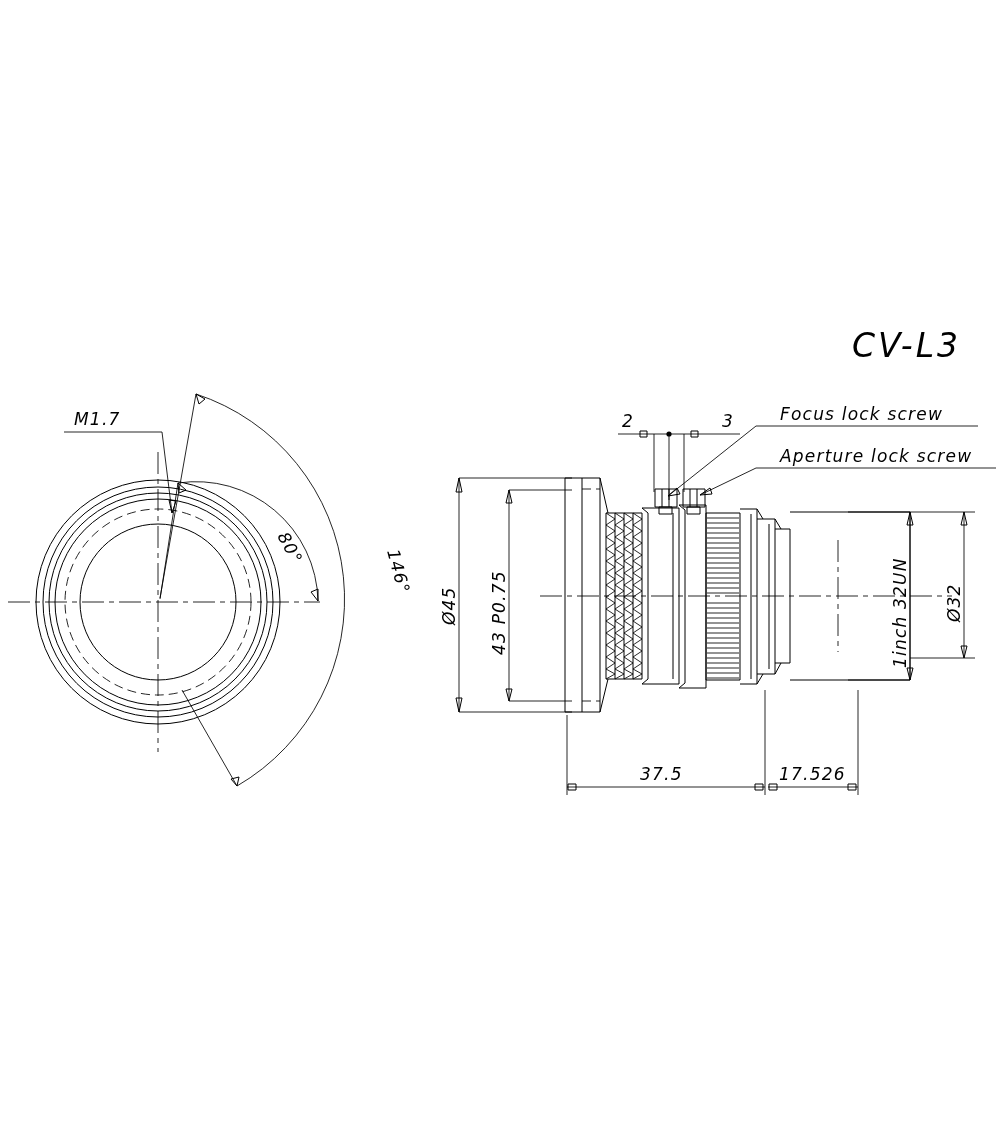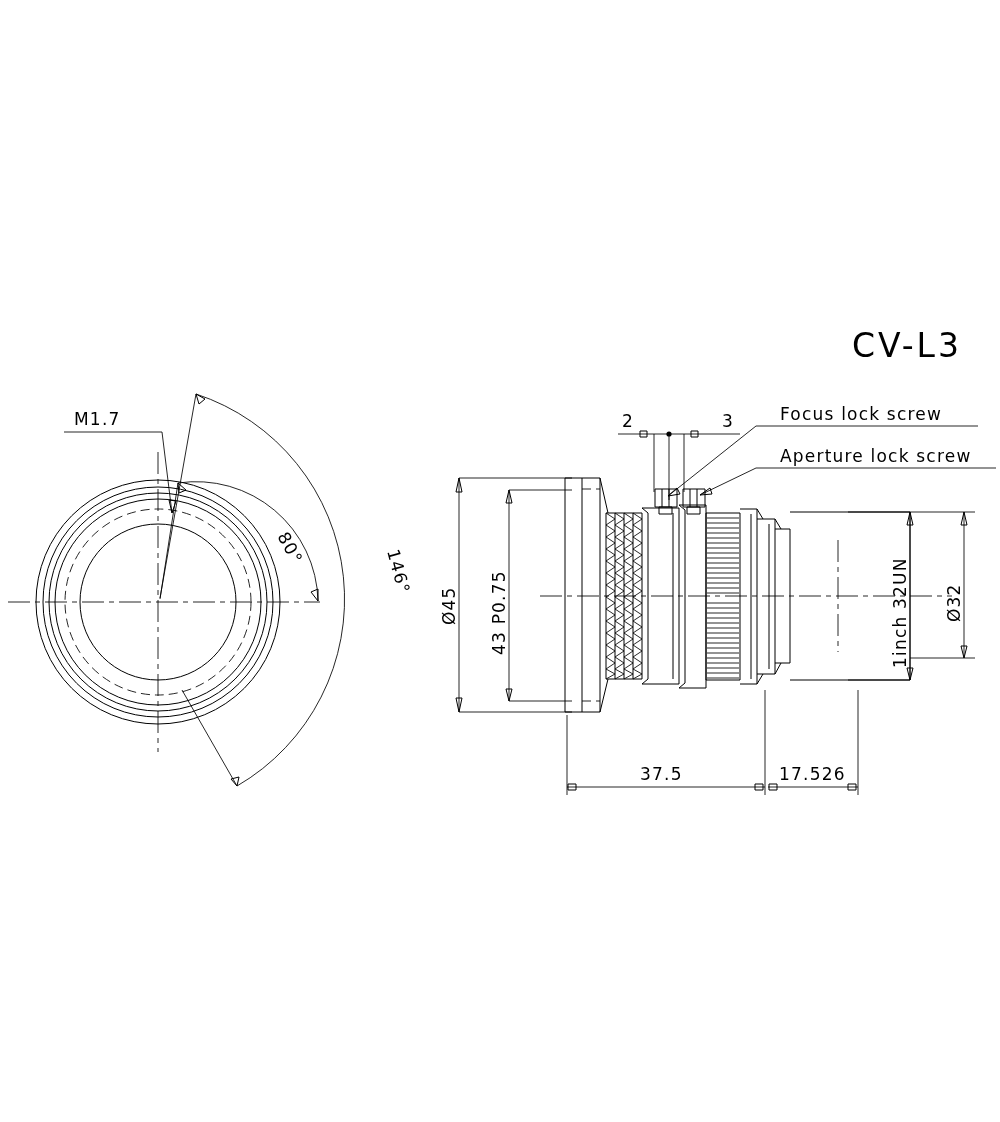--- a/index.html
+++ b/index.html
@@ -1,20 +1,20 @@
 <!DOCTYPE html>
 <html><head>
 <meta charset="utf-8">
 <style>
   html,body{margin:0;padding:0;background:#ffffff;}
   body{
     width:1000px;height:1122px;position:relative;overflow:hidden;
     font-family:"DejaVu Sans", sans-serif;
   }
-  #sheet{position:absolute;inset:0;width:884px;height:1122px;}
+  #sheet{position:absolute;inset:0;width:884px;height:1122px;font-style:italic;}
   svg{display:block;}
   .ln{stroke:#000;stroke-width:1;fill:none;vector-effect:non-scaling-stroke;}
   .thin{stroke:#000;stroke-width:0.85;fill:none;}
   .ctr{stroke:#000;stroke-width:0.85;fill:none;stroke-dasharray:22 5 5 5;}
   .hid{stroke:#000;stroke-width:0.85;fill:none;stroke-dasharray:9 5;}
   .tx{font-family:"DejaVu Sans", sans-serif;fill:#000;font-size:17px;letter-spacing:1.2px;}
   .tx-title{font-family:"DejaVu Sans", sans-serif;fill:#000;font-size:33px;letter-spacing:3px;}
 </style>
 </head>
 <body>

